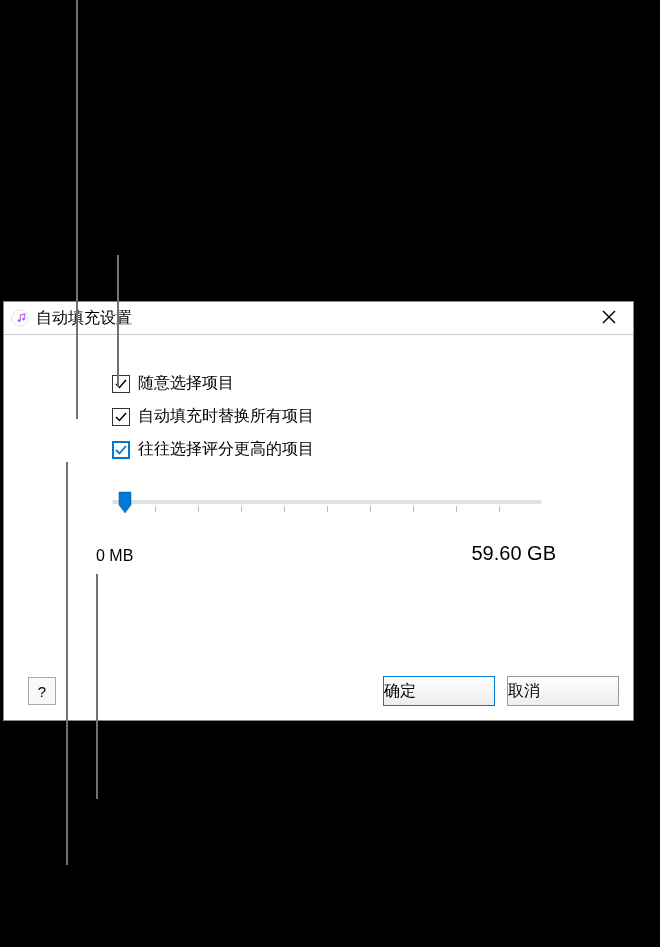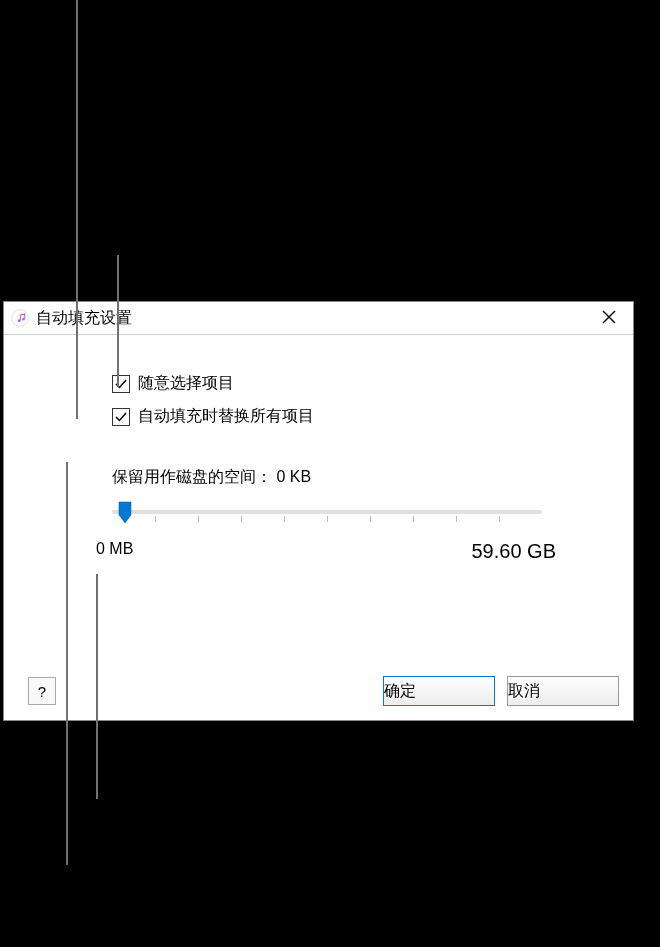--- a/index.html
+++ b/index.html
@@ -127,22 +127,23 @@
       cursor: pointer;
     }
     .slider-thumb svg {
       width: 14px;
       height: 24px;
     }
     .slider-min-max {
       display: flex;
       justify-content: space-between;
       width: 460px;
-      margin-top: 26px;
+      margin-top: 38px;
       margin-left: -8px;
+      align-items: flex-end;
     }
     .slider-min {
       font-size: 16px;
     }
     .slider-max {
       font-size: 20px;
     }
     .button-row {
       position: absolute;
       bottom: 14px;
@@ -236,26 +237,30 @@
 
     <div class="checkbox-row">
       <span class="checkbox">
         <svg viewBox="0 0 12 12">
           <polyline points="1,6 4.5,9.5 11,2" stroke="#000" stroke-width="1.5" fill="none"></polyline>
         </svg>
       </span>
       <span class="checkbox-label">自动填充时替换所有项目</span>
     </div>
 
+    <div class="checkbox-row">
+      <span class="checkbox highlight">
+        <svg viewBox="0 0 12 12">
+          <polyline points="1,6 4.5,9.5 11,2" stroke="#0078d4" stroke-width="1.8" fill="none"></polyline>
+        </svg>
+      </span>
+      <span class="checkbox-label">往往选择评分更高的项目</span>
+    </div>
 
     <div class="slider-section">
-      <div class="slider-label">
-        <span>保留用作磁盘的空间：</span>
-        <span>0 KB</span>
-      </div>
       <div class="slider-track-wrap">
         <div class="slider-track">
           <div class="slider-tick" style="left:10%"></div>
           <div class="slider-tick" style="left:20%"></div>
           <div class="slider-tick" style="left:30%"></div>
           <div class="slider-tick" style="left:40%"></div>
           <div class="slider-tick" style="left:50%"></div>
           <div class="slider-tick" style="left:60%"></div>
           <div class="slider-tick" style="left:70%"></div>
           <div class="slider-tick" style="left:80%"></div>

